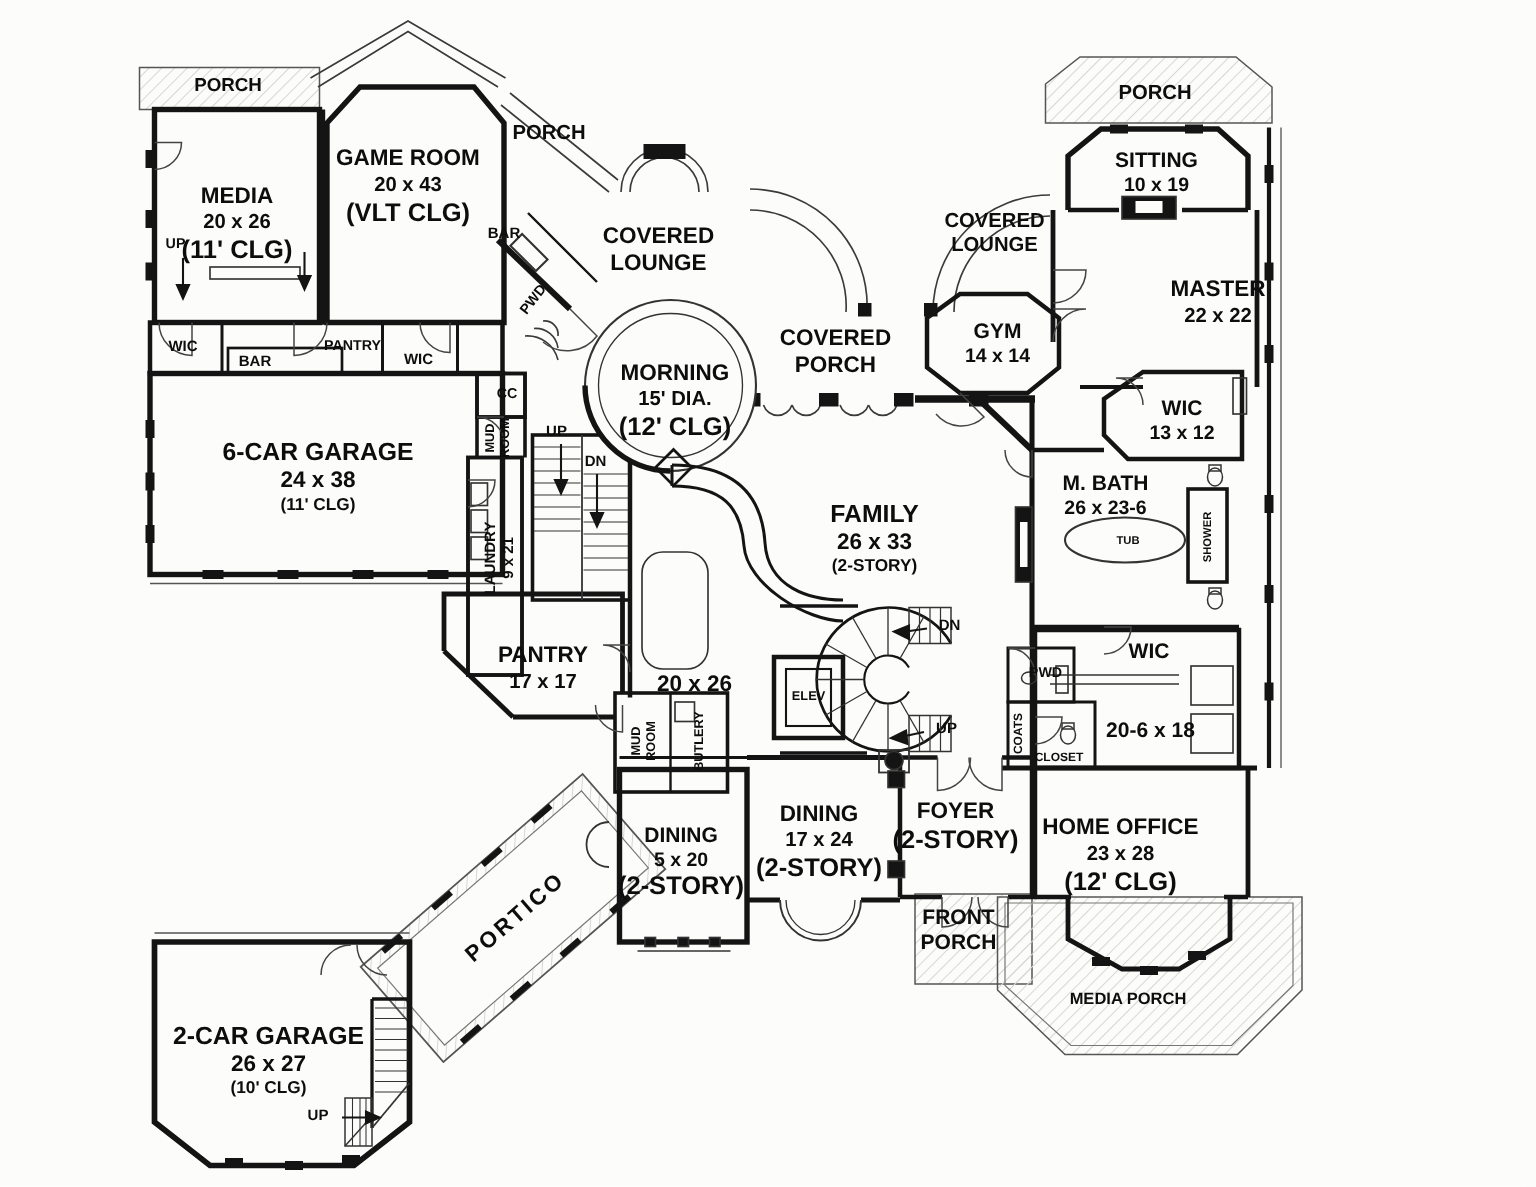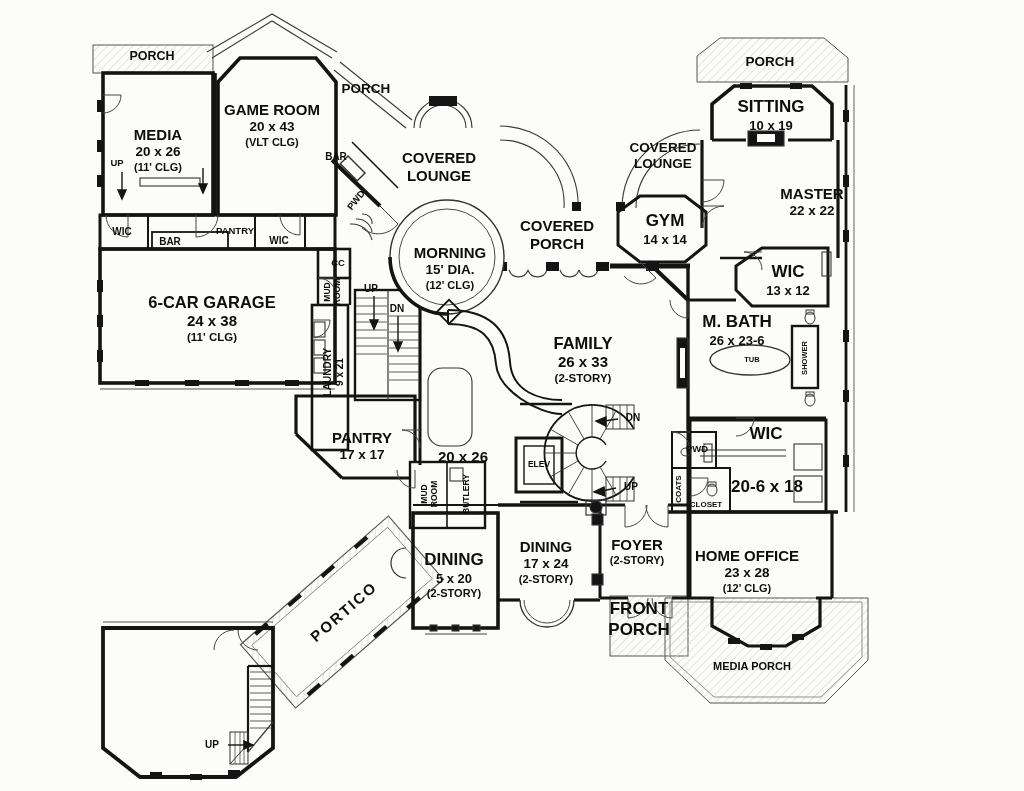--- a/index.html
+++ b/index.html
@@ -4,23 +4,23 @@
 <style>
   html,body{margin:0;padding:0;background:#ffffff;}
   .stage{position:relative;width:1024px;height:791px;background:#fcfcfa;overflow:hidden;
          font-family:"Liberation Sans",sans-serif;}
   svg{position:absolute;left:0;top:0;}
   .lbl{position:absolute;transform:translate(-50%,-50%);text-align:center;font-weight:700;
        color:#0d0d0d;line-height:1.22;white-space:nowrap;}
   .lbl .n{font-size:15px;}
   .lbl .n2{font-size:15px;}
   .lbl .d{font-size:13.5px;}
-  .lbl .c{font-size:11px;}
+  .lbl .c{font-size:17px;}
   .s16 .n{font-size:16.5px}.s16 .d{font-size:15px}.s16 .c{font-size:11.5px}
-  .s14 .n,.s14 .n2{font-size:17px}.s14 .d{font-size:13px}
+  .s14 .n,.s14 .n2{font-size:14px}.s14 .d{font-size:13px}
   .s13 .n,.s13 .n2{font-size:13.5px}
   .s12 .n{font-size:12.5px}
   .s11 .n{font-size:11px}
   .s10 .n,.s10 .n2,.s10 .d{font-size:10px}
   .s9 .n{font-size:9.5px}
   .s8 .n,.s8 .n2{font-size:8px}
   .s85 .n,.s85 .n2{font-size:8.5px}
   .s75 .n{font-size:7.5px}
   .rot90{transform:translate(-50%,-50%) rotate(-90deg);}
   .rot52{transform:translate(-50%,-50%) rotate(-52deg);}
@@ -553,17 +553,22 @@
   <div class="n">HOME OFFICE</div>
   <div class="d">23 x 28</div>
   <div class="c">(12' CLG)</div>
 </div>
 <div class="lbl s11" style="left:752px;top:667px">
   <div class="n">MEDIA PORCH</div>
 </div>
 <div class="lbl rot41" style="left:344px;top:612px">
   <div class="n">PORTICO</div>
 </div>
+<div class="lbl s16" style="left:179px;top:707px">
+  <div class="n">2-CAR GARAGE</div>
+  <div class="d">26 x 27</div>
+  <div class="c">(10' CLG)</div>
+</div>
 <div class="lbl s10" style="left:212px;top:745px">
   <div class="n">UP</div>
 </div>
 
 </div>
 
 </body></html>

